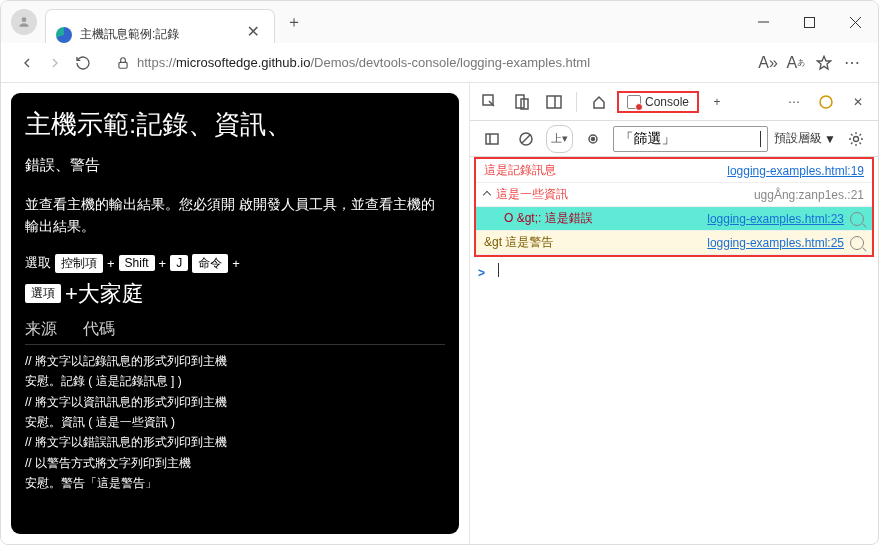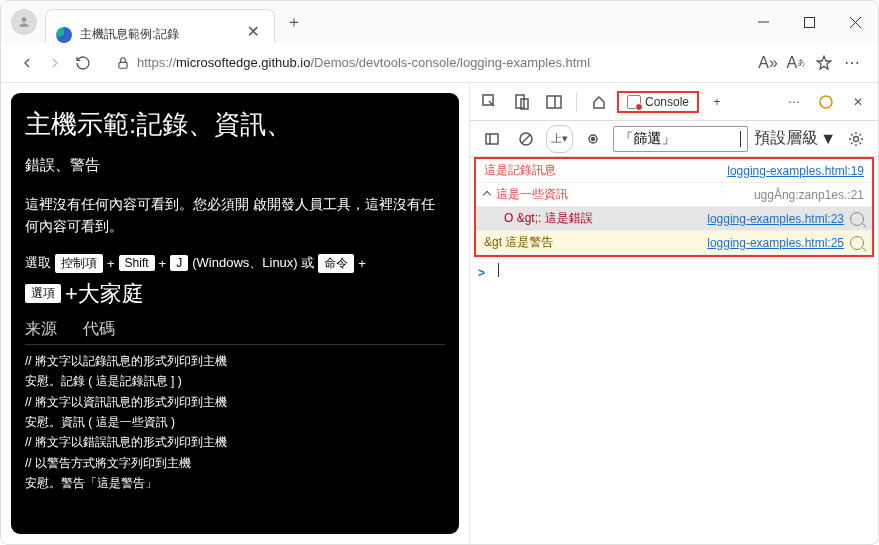--- a/index.html
+++ b/index.html
@@ -40,29 +40,29 @@
 
   
   .devtools { flex:1; border-left:1px solid #e5e5e5; display:flex;flex-direction:column; font-size:12px;}
   .dt-tabs { height:38px; display:flex;align-items:center;gap:4px;padding:0 6px;border-bottom:1px solid #ddd;}
   .dt-btn { width:28px;height:28px;display:flex;align-items:center;justify-content:center;color:#555;}
   .console-tab { border:2px solid #e33; padding:2px 8px; display:flex;align-items:center;gap:4px; color:#333;}
   .console-tab .dot{width:14px;height:14px;border:1px solid #888;border-radius:2px;position:relative;}
   .console-tab .red{position:absolute;right:-3px;bottom:-3px;width:8px;height:8px;background:#d33;border:1px solid #fff;border-radius:50%;}
   .dt-toolbar{height:36px;display:flex;align-items:center;gap:6px;padding:0 8px;border-bottom:1px solid #ddd;}
   .filterbox{flex:1;border:1px solid #999;border-radius:2px;height:26px;display:flex;align-items:center;padding:0 6px;font-size:14px;}
-  .level{display:flex;align-items:center;gap:2px;font-size:16px;color:#333;}
+  .level{display:flex;align-items:center;gap:2px;font-size:12px;color:#333;}
   .dt-body{flex:1;position:relative;}
   .redbox{border:2px solid #e33;margin:0 4px;}
   .logrow{display:flex;align-items:center;padding:3px 8px;font-family:Consolas,monospace;font-size:12px;border-bottom:1px solid #eee;}
   .logrow .msg{flex:1;color:#ef4444;}
   .logrow .src{color:#1a6fd6;text-decoration:underline;}
   .logrow .src2{color:#888;}
   .row-info{background:#fff;}
-  .row-err{background:#e5e5e5;padding-left:28px;}
+  .row-err{background:#5eead4;padding-left:28px;}
   .row-err .msg{color:#b00020;}
   .row-warn{background:#fff8e1;}
   .row-warn .msg{color:#7a5b00;}
   .mag{width:14px;height:14px;margin-left:6px;border:1px solid #888;border-radius:50%;position:relative;}
   .mag::after{content:"";position:absolute;width:5px;height:1px;background:#888;transform:rotate(45deg);right:-4px;bottom:-1px;}
   .prompt{padding:6px 8px;color:#1a6fd6;font-family:Consolas,monospace;}
   .bullet{width:6px;height:6px;border-left:1.5px solid currentColor;border-top:1.5px solid currentColor;display:inline-block;margin-right:6px;}
   .up-arrow{transform:rotate(45deg);}
   svg{display:block;}
 </style>
@@ -134,29 +134,28 @@
       </svg>
     </div>
   <div class="icon-btn">⋯</div>
 </div>
 
 <div class="main">
   <div class="page">
     <div class="black">
       <div class="h1">主機示範:記錄、資訊、</div>
       <div class="h2">錯誤、警告</div>
-      <div class="para">這裡沒有任何內容可看到。您必須開 啟開發人員工具，這裡沒有任何內容可看到。</div>
+      <div class="para">並查看主機的輸出結果。您必須開 啟開發人員工具，並查看主機的輸出結果。</div>
       <div class="kbdline">
         <span>選取</span>
         <span class="kbd">控制項</span>
         <span>+</span>
         <span class="kbd">Shift</span>
         <span>+</span>
         <span class="kbd">J</span>
-        <span>(Windows、Linux) 或</span>
         <span class="kbd">命令</span>
         <span>+</span>
       </div>
       <div class="kbdline">
         <span class="kbd">選項</span>
         <span class="big">+大家庭</span>
       </div>
       <div class="codehead">
           <span>来源</span>
           <span>代碼</span>

